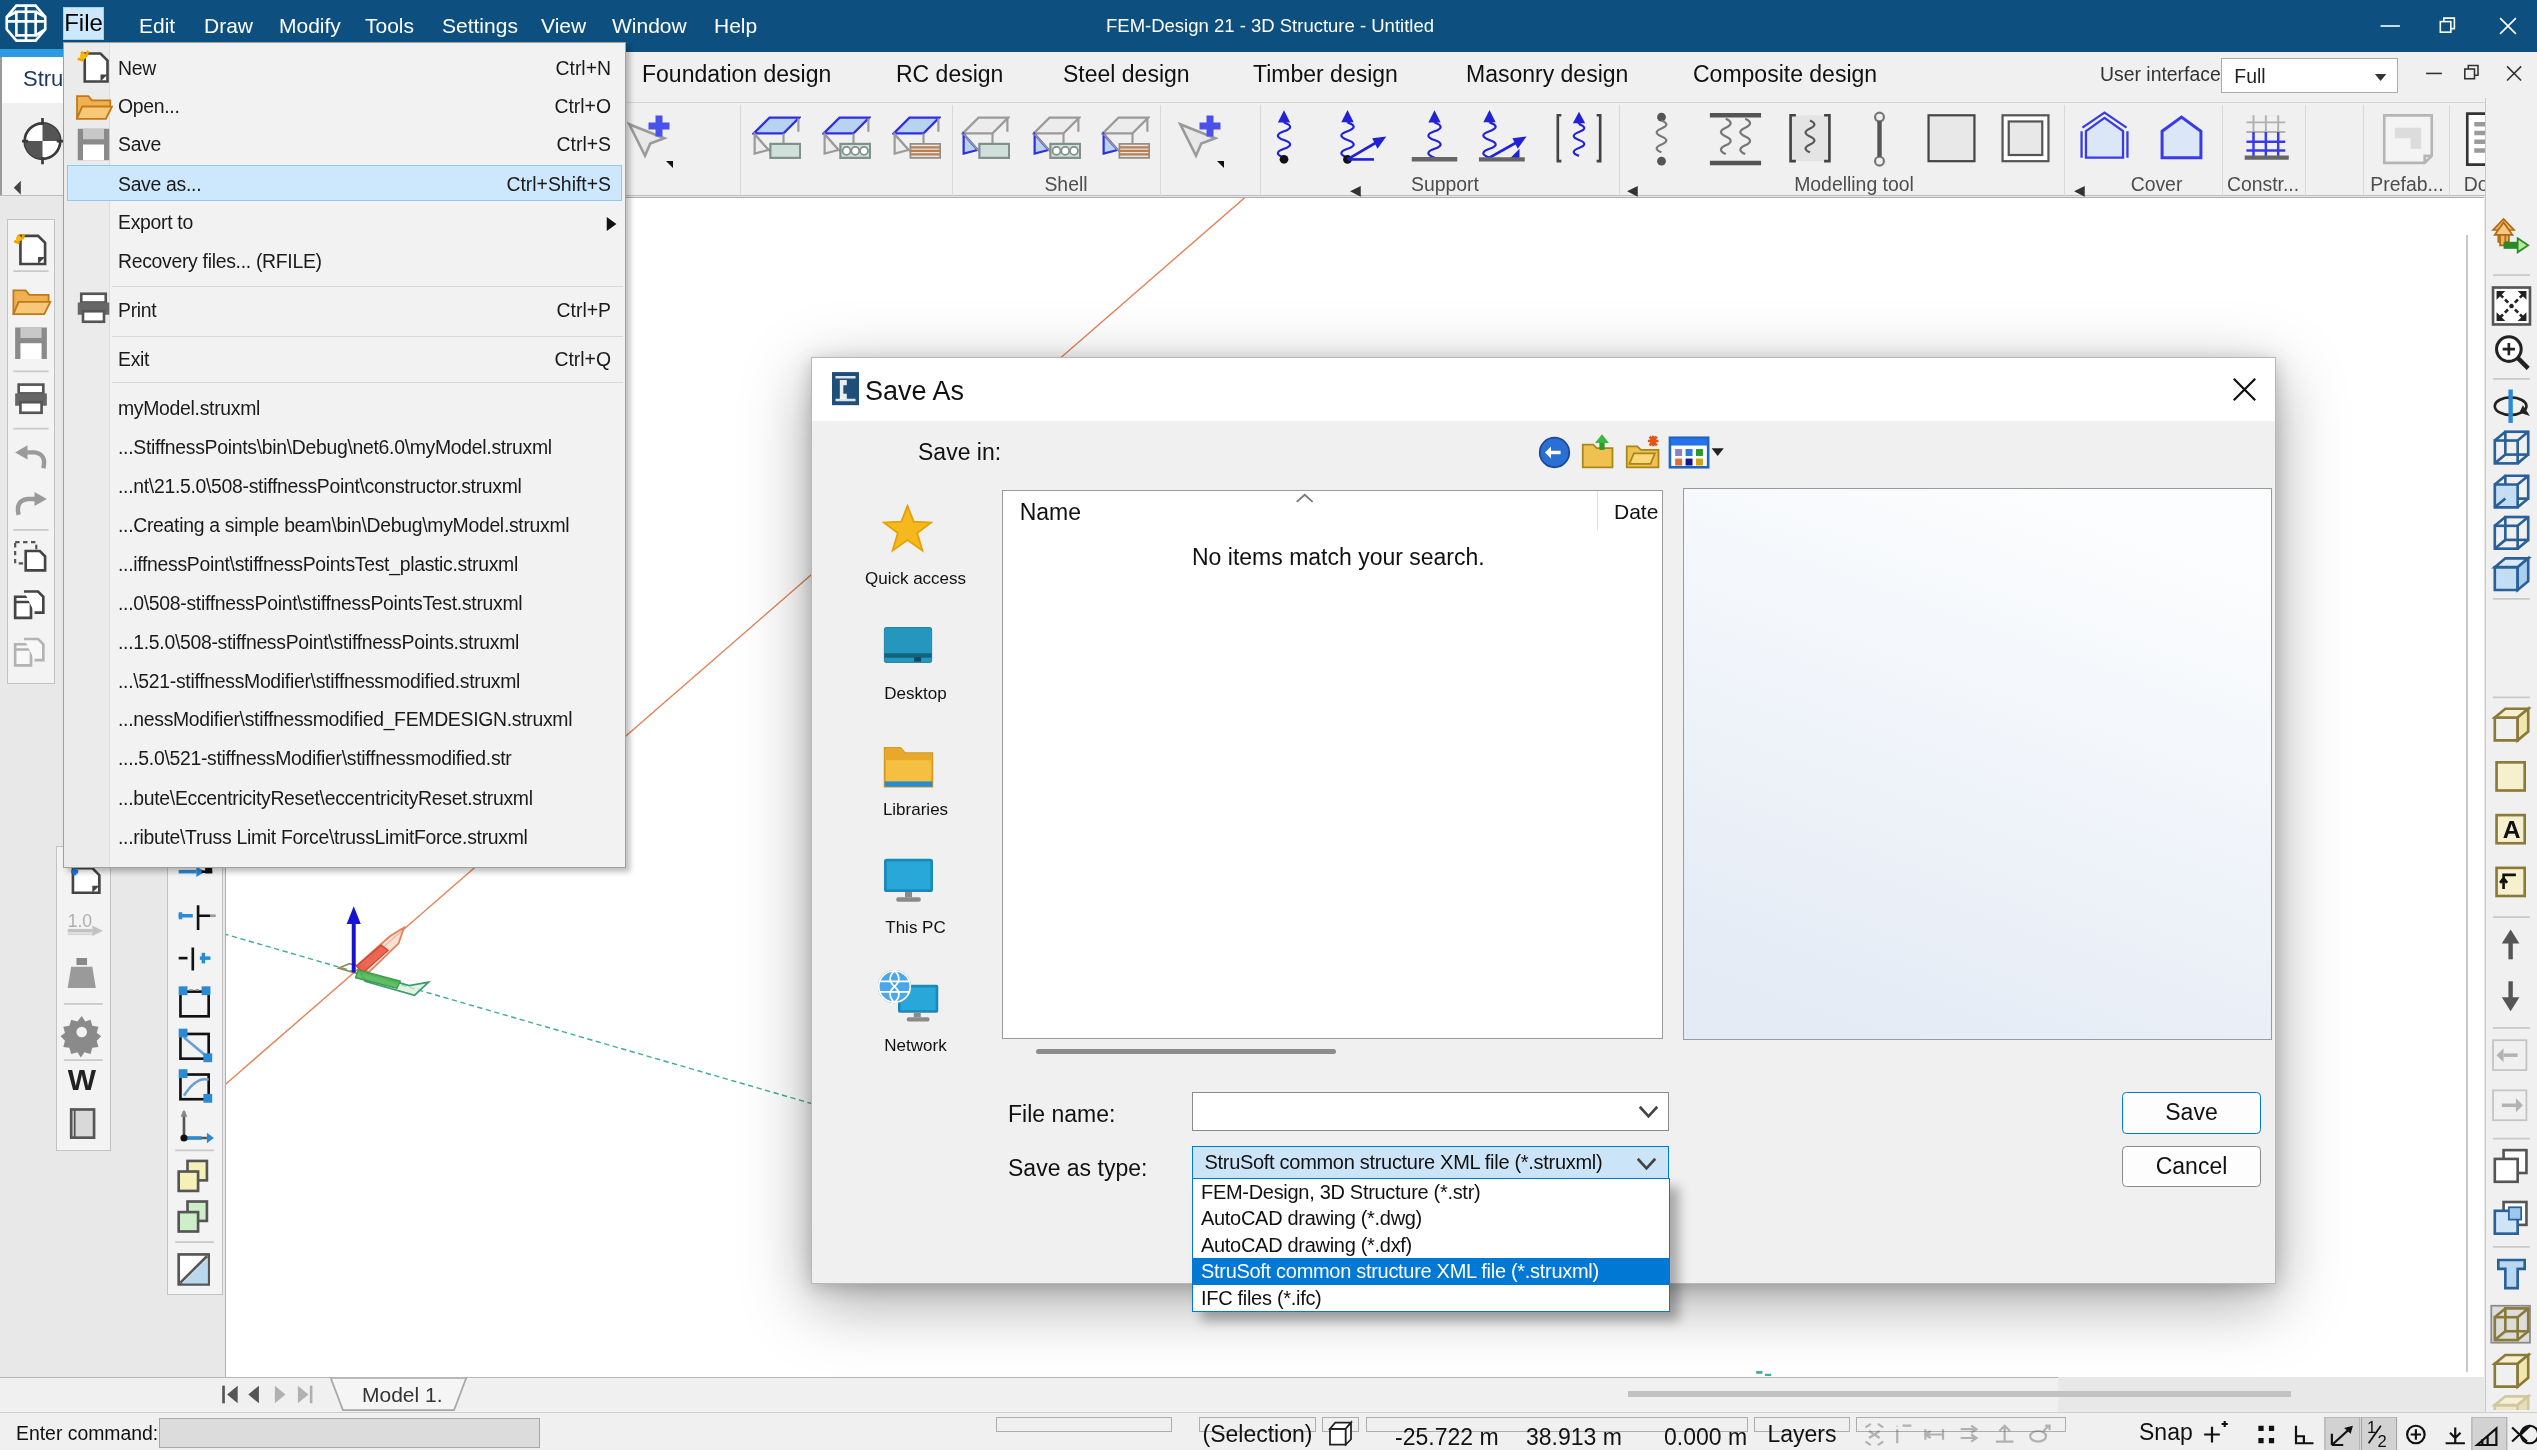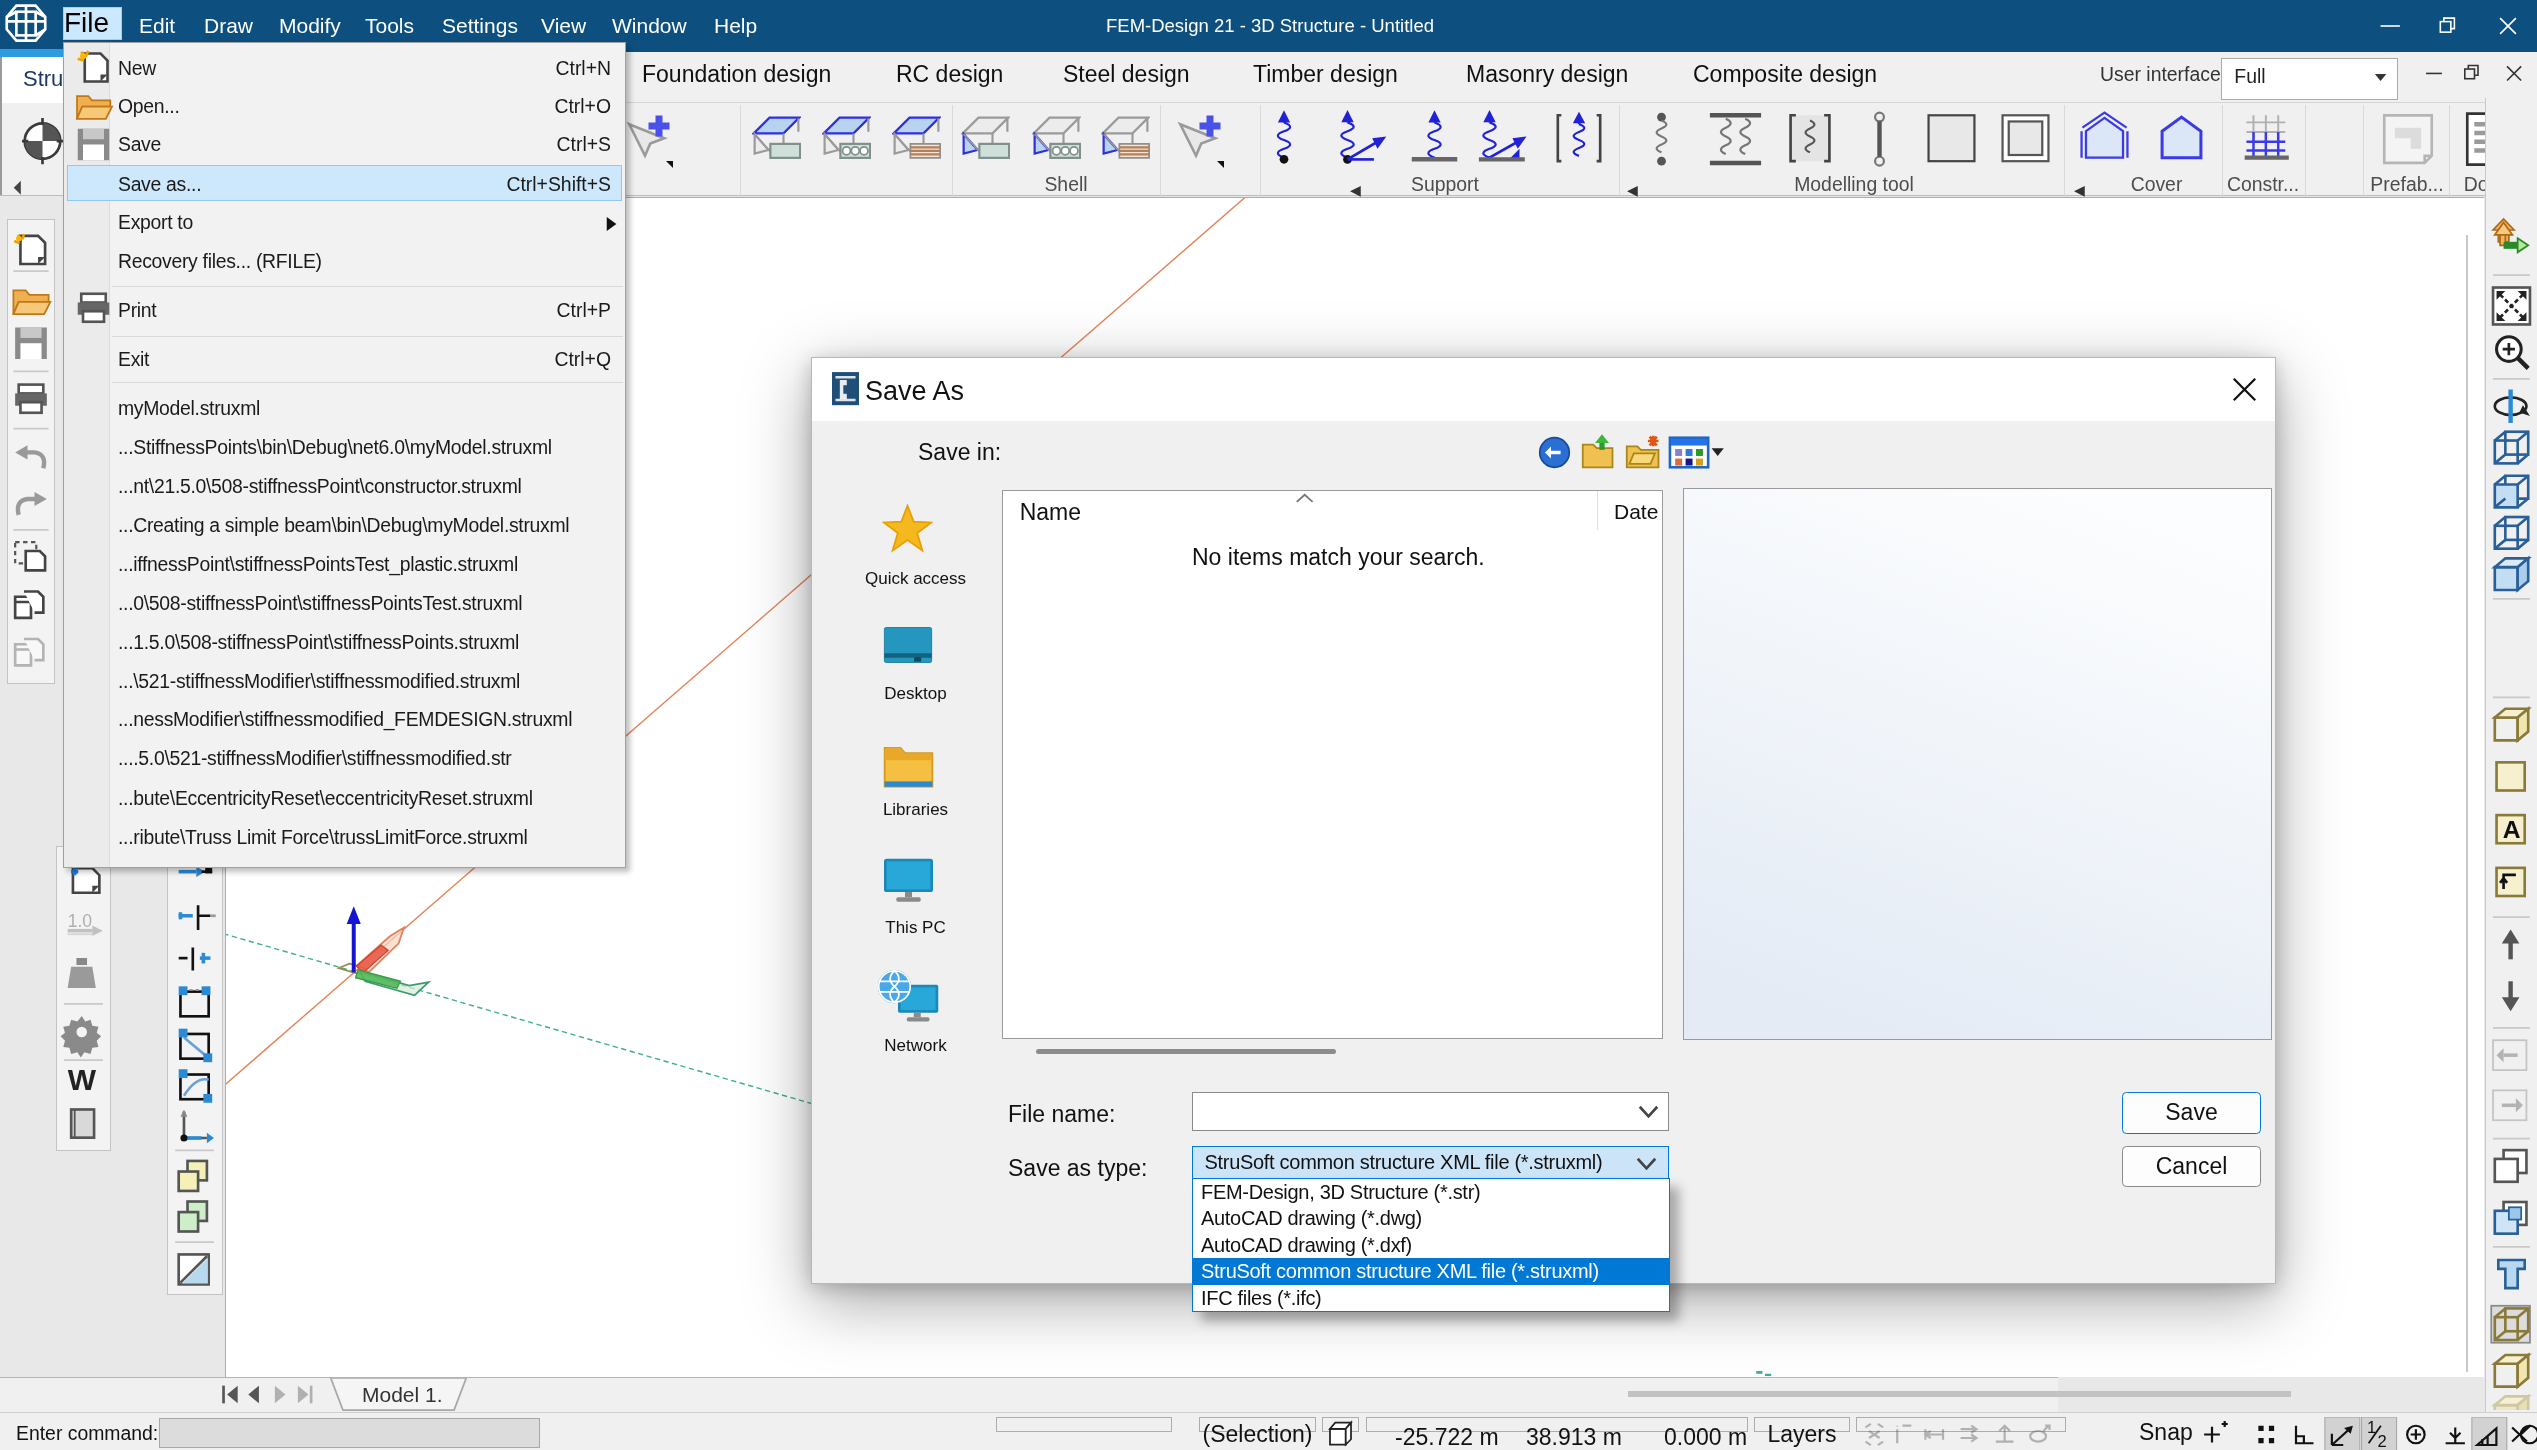--- a/index.html
+++ b/index.html
@@ -1,18 +1,18 @@
 <!DOCTYPE html>
 <html style="font-size:14px"><head><meta charset="utf-8"><style>
 *{margin:0;padding:0;box-sizing:border-box;font-family:"Liberation Sans",sans-serif;}
 html,body{width:2538px;height:1450px;overflow:hidden;background:#e8e8e8;}
 .abs{position:absolute;}
 #titlebar{position:absolute;left:0;top:0;width:2538px;height:52px;background:#0d5080;}
 .mitem{position:absolute;top:0;height:52px;line-height:52px;color:#fff;font-size:21px;}
-#filebtn{position:absolute;left:63px;top:7px;width:59px;height:33px;background:#cbe8fc;border:1.8px solid #9ad1f5;color:#000;font-size:28px;line-height:30px;}
+#filebtn{position:absolute;left:63px;top:7px;width:41px;height:33px;background:#cbe8fc;border:1.8px solid #9ad1f5;color:#000;font-size:24px;text-align:center;line-height:30px;}
 #wtitle{position:absolute;top:0;left:1106px;height:52px;line-height:52px;color:#fff;font-size:18.5px;}
 #row2{position:absolute;left:0;top:52px;width:2538px;height:51px;background:#f0f0f0;border-bottom:0.9px solid #d5d5d5;}
 .tabtxt{position:absolute;top:6.2px;height:32px;line-height:32px;font-size:23px;color:#101010;}
 #toolrow{position:absolute;left:0;top:103px;width:2538px;height:93px;background:#f0f0f0;border-bottom:1.8px solid #bdbdbd;}
 .gsep{position:absolute;top:1.8px;height:92px;width:0.9px;background:#d9d9d9;}
 .glabel{position:absolute;top:72px;height:19.4px;line-height:19.4px;font-size:19.4px;color:#4d4d4d;text-align:center;}
 .garr{position:absolute;top:79px;font-size:14px;color:#333;}
 #canvas{position:absolute;left:225px;top:197px;width:2259px;height:1180px;background:#ffffff;border-left:1.8px solid #adadad;border-top:1.8px solid #adadad;}
 #lbar1{position:absolute;left:7px;top:219px;width:48px;height:465px;background:#f3f3f3;border:0.9px solid #c3c3c3;}
 #lbar2{position:absolute;left:56px;top:846px;width:55px;height:305px;background:#f3f3f3;border:0.9px solid #c3c3c3;}
@@ -69,21 +69,21 @@
 <div id="row2">
 <div class="abs" style="left:0;top:-2.6px;width:63px;height:54px;background:#fff;border-top:8px solid #2d9be0;"></div>
 <div class="abs" style="left:23px;top:14px;font-size:22px;color:#1f3864;">Stru</div>
 <div class="tabtxt" style="left:642px">Foundation design</div>
 <div class="tabtxt" style="left:896px">RC design</div>
 <div class="tabtxt" style="left:1063px">Steel design</div>
 <div class="tabtxt" style="left:1253px">Timber design</div>
 <div class="tabtxt" style="left:1466px">Masonry design</div>
 <div class="tabtxt" style="left:1693px">Composite design</div>
 <div class="tabtxt" style="left:2100px;font-size:19.4px;color:#333">User interface:</div>
-<div class="abs" style="left:2221px;top:6.2px;width:177px;height:42px;background:#fff;border:0.9px solid #ababab;">
+<div class="abs" style="left:2221px;top:6.2px;width:177px;height:35px;background:#fff;border:0.9px solid #ababab;">
   <div style="position:absolute;left:12.3px;top:6.2px;font-size:19.4px;color:#222">Full</div>
   <svg class="abs" style="left:152px;top:14px" width="13.2" height="8.8" viewBox="0 0 15 10">
         <polygon points="1,1 14,1 7.5,9" fill="#333"></polygon>
       </svg>
 </div>
 <div class="abs" style="left:2419px;top:-5.3px;width:118px;height:52px;">
 <svg width="118" height="52" viewBox="0 0 134 59">
         <g stroke="#333" stroke-width="1.8" fill="none">
 <path d="M8,30 L26,30"></path>
 <rect x="52" y="25" width="11" height="11"></rect>

